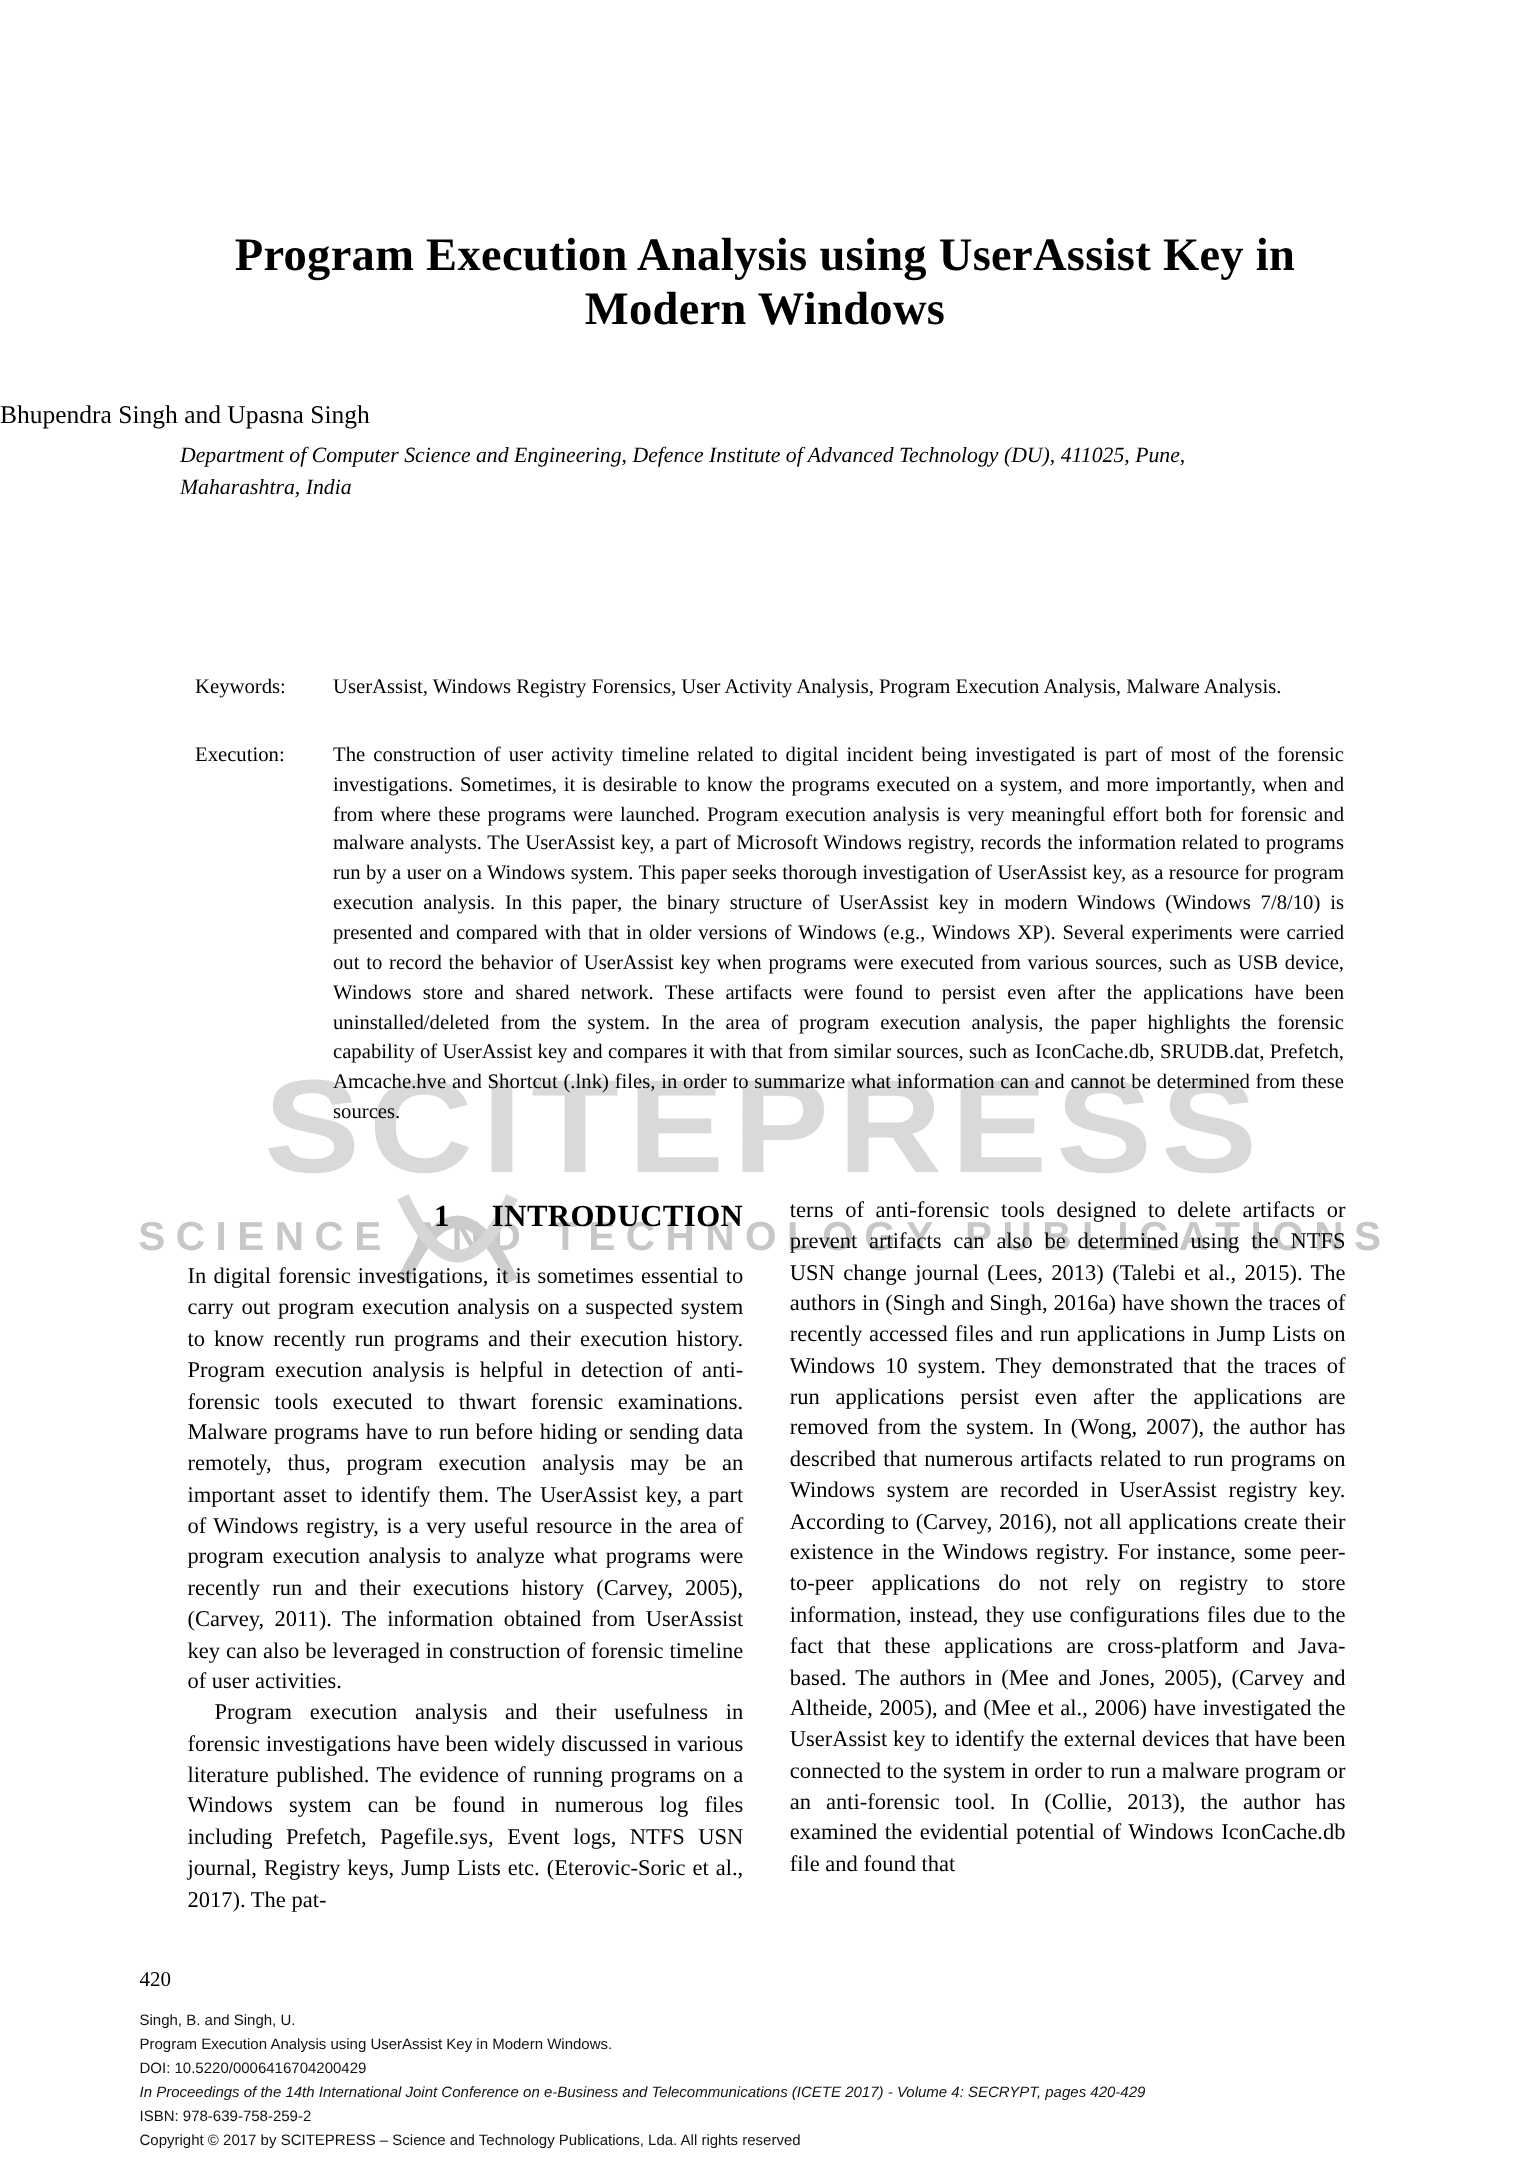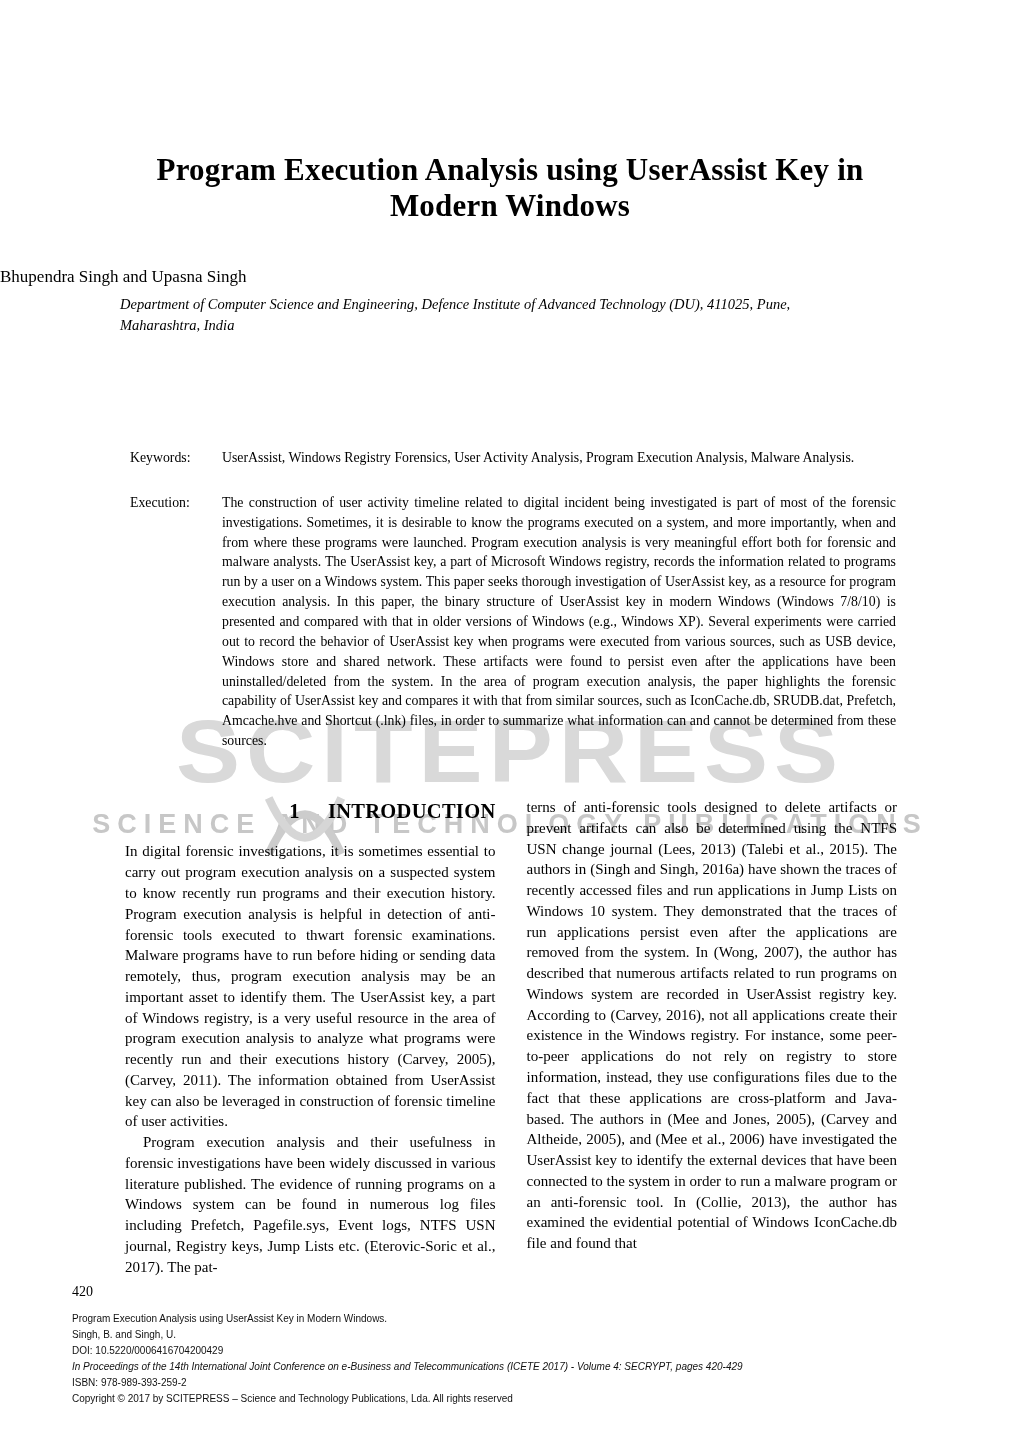--- a/index.html
+++ b/index.html
@@ -94,22 +94,22 @@
   }
   .wm-logo {
     position:absolute;
     left:262px; top:96px;
     width:86px; height:66px;
   }
 
   .footer {
     position:absolute;
     left:0; right:0;
-    top:1284px;
-    padding:0 72px;
+    top:1313px;
+    padding:0 93px;
     z-index:1;
     font-family:"Liberation Sans","DejaVu Sans",sans-serif;
   }
   .page-number { font-size:14px; font-family:"Liberation Serif","DejaVu Serif",serif; }
   .footer-lines { margin-top:11px; font-size:10px; line-height:1.6; color:#111; }
   .footer-line.italic { font-style:italic; }
 </style>
 </head>
 <body>
 
@@ -156,22 +156,22 @@
       <div class="col">
         <p>terns of anti-forensic tools designed to delete artifacts or prevent artifacts can also be determined using the NTFS USN change journal (Lees, 2013) (Talebi et al., 2015). The authors in (Singh and Singh, 2016a) have shown the traces of recently accessed files and run applications in Jump Lists on Windows 10 system. They demonstrated that the traces of run applications persist even after the applications are removed from the system. In (Wong, 2007), the author has described that numerous artifacts related to run programs on Windows system are recorded in UserAssist registry key. According to (Carvey, 2016), not all applications create their existence in the Windows registry. For instance, some peer-to-peer applications do not rely on registry to store information, instead, they use configurations files due to the fact that these applications are cross-platform and Java-based. The authors in (Mee and Jones, 2005), (Carvey and Altheide, 2005), and (Mee et al., 2006) have investigated the UserAssist key to identify the external devices that have been connected to the system in order to run a malware program or an anti-forensic tool. In (Collie, 2013), the author has examined the evidential potential of Windows IconCache.db file and found that</p>
       </div>
     </div>
 
   </div>
 
   <div class="footer">
     <div class="page-number">420</div>
     <div class="footer-lines">
+      <div class="footer-line">Singh, B. and Singh, U.</div>
       <div class="footer-line">Program Execution Analysis using UserAssist Key in Modern Windows.</div>
-      <div class="footer-line">Singh, B. and Singh, U.</div>
       <div class="footer-line">DOI: 10.5220/0006416704200429</div>
       <div class="footer-line italic">In Proceedings of the 14th International Joint Conference on e-Business and Telecommunications (ICETE 2017) - Volume 4: SECRYPT, pages 420-429</div>
-      <div class="footer-line">ISBN: 978-989-393-259-2</div>
+      <div class="footer-line">ISBN: 978-639-758-259-2</div>
       <div class="footer-line">Copyright © 2017 by SCITEPRESS – Science and Technology Publications, Lda. All rights reserved</div>
     </div>
   </div>
 
 </div>
 
 </body></html>

